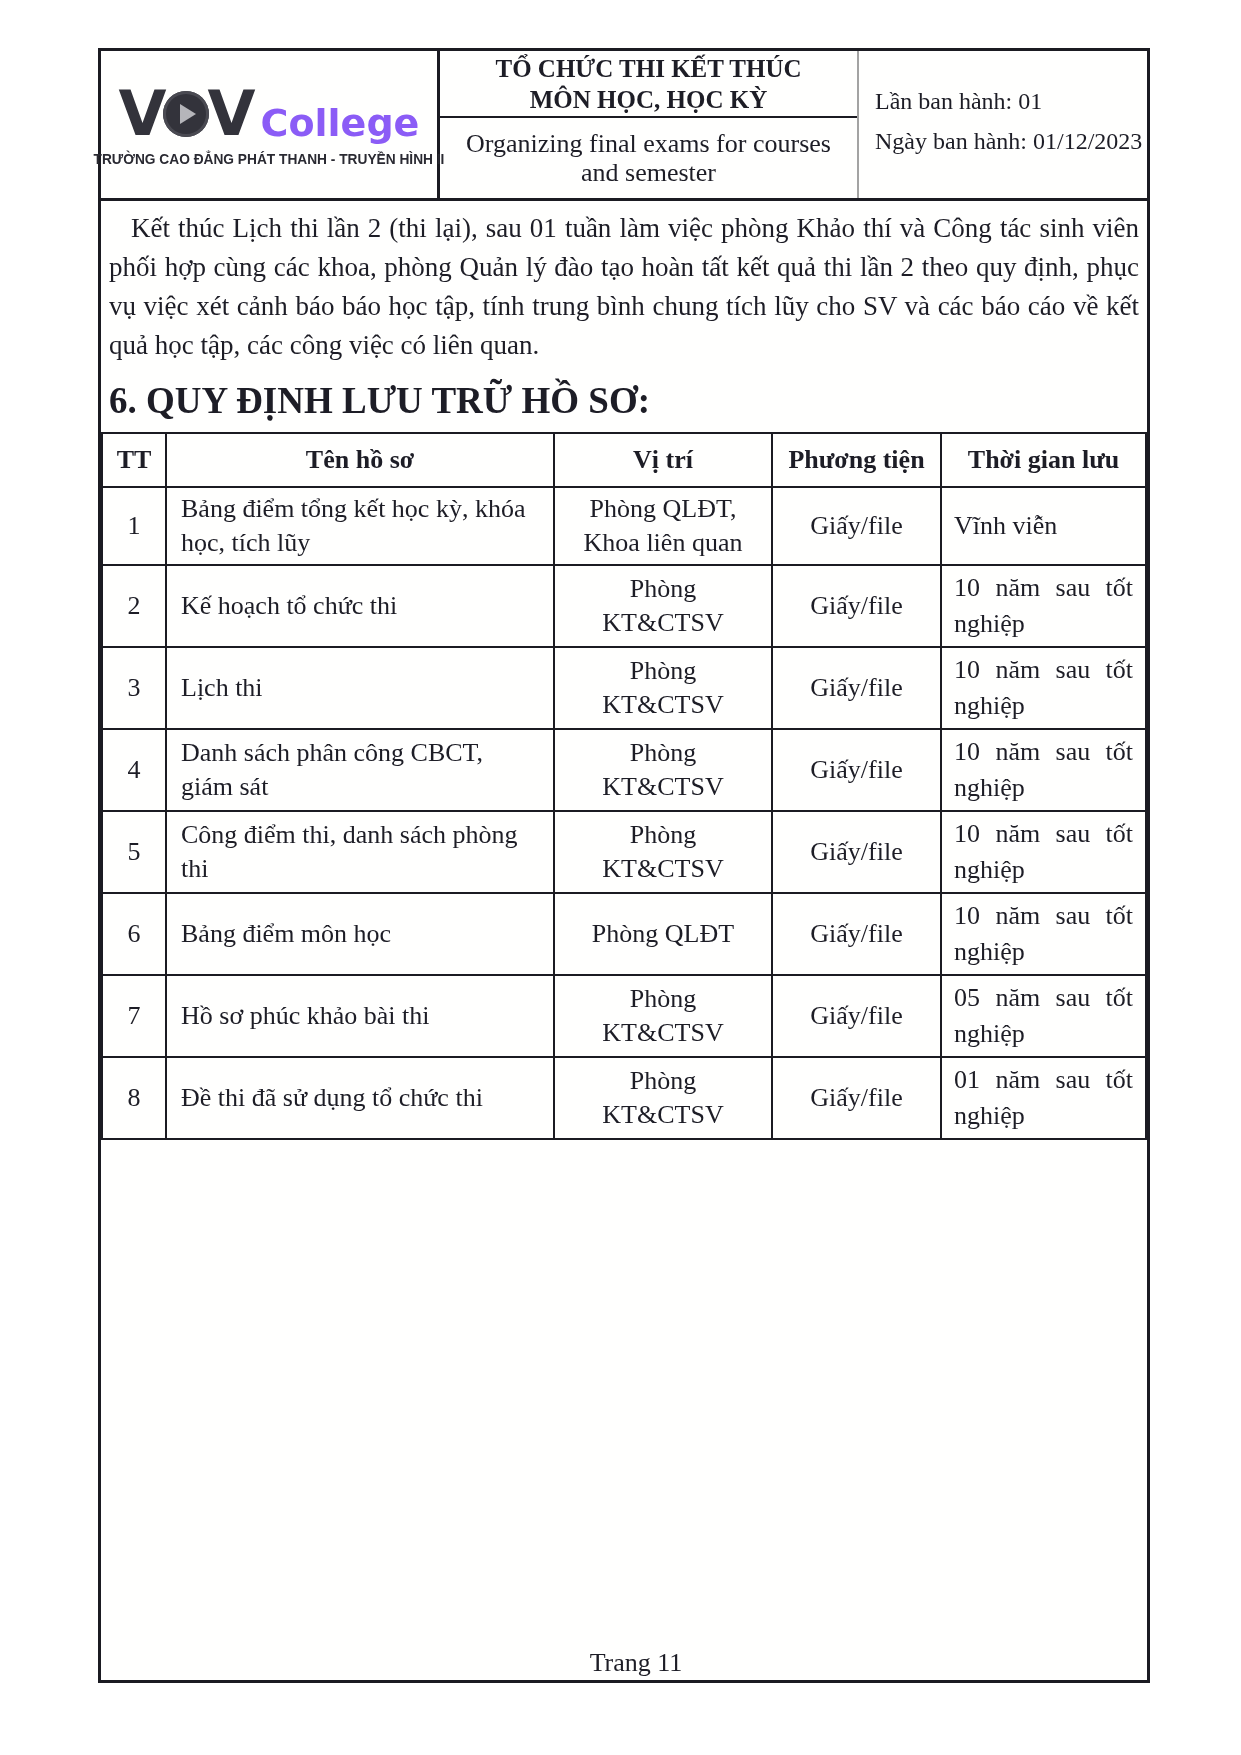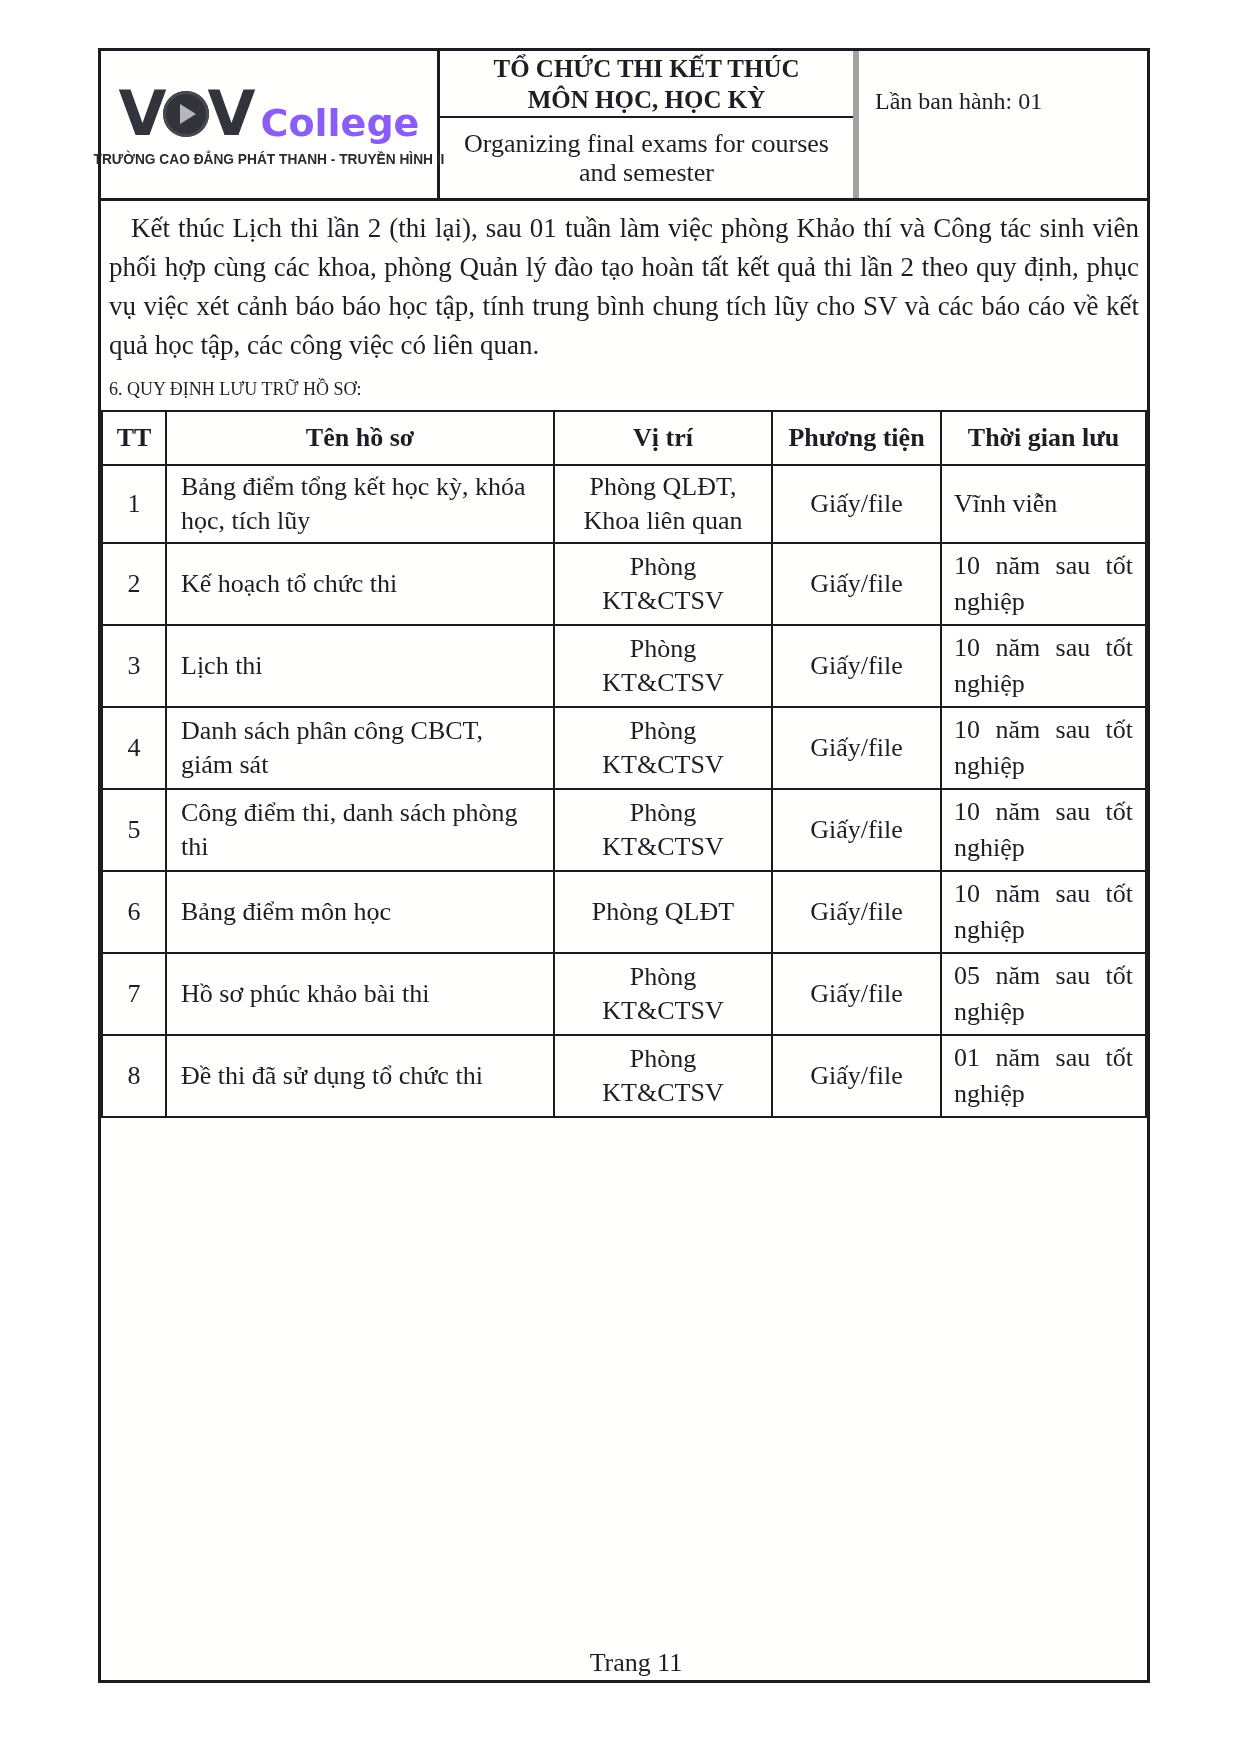--- a/index.html
+++ b/index.html
@@ -83,21 +83,21 @@
     font-weight: bold;
     font-size: 14px;
     color: #2a2a32;
     margin-top: 6px;
     white-space: nowrap;
     transform: scaleX(0.98);
   }
 
   .title-cell {
     width: 419px;
-    border-right: 6px solid #a3a3a3;
+    border-right: 2px solid #a3a3a3;
     box-sizing: border-box;
     display: flex;
     flex-direction: column;
   }
   .title-vn {
     height: 88px;
     border-bottom: 2px solid #1b1b22;
     box-sizing: border-box;
     display: flex;
     flex-direction: column;
@@ -129,22 +129,22 @@
   
   .para {
     margin: 8px 8px 0 8px;
     font-size: 27px;
     line-height: 39px;
     text-align: justify;
     text-indent: 22px;
   }
   .section-heading {
     margin: 14px 8px 10px 8px;
-    font-size: 18px;
-    font-weight: normal;
+    font-size: 37px;
+    font-weight: bold;
   }
 
   
   .doc-table {
     width: 100%;
     border-collapse: collapse;
     table-layout: fixed;
   }
   .doc-table th, .doc-table td {
     border: 2px solid #1b1b22;
@@ -197,20 +197,21 @@
     <div class="title-cell">
       <div class="title-vn">
         <div>TỔ CHỨC THI KẾT THÚC</div>
         <div>MÔN HỌC, HỌC KỲ</div>
       </div>
       <div class="title-en">Organizing final exams for courses and semester</div>
     </div>
 
     <div class="info-cell">
       <div>Lần ban hành: 01</div>
+      <div>Ngày ban hành: 01/12/2023</div>
     </div>
 
   </div>
 
   <p class="para">Kết thúc Lịch thi lần 2 (thi lại), sau 01 tuần làm việc phòng Khảo thí và Công tác sinh viên phối hợp cùng các khoa, phòng Quản lý đào tạo hoàn tất kết quả thi lần 2 theo quy định, phục vụ việc xét cảnh báo báo học tập, tính trung bình chung tích lũy cho SV và các báo cáo về kết quả học tập, các công việc có liên quan.</p>
 
   <h3 class="section-heading">6. QUY ĐỊNH LƯU TRỮ HỒ SƠ:</h3>
 
   <table class="doc-table">
     <colgroup>

